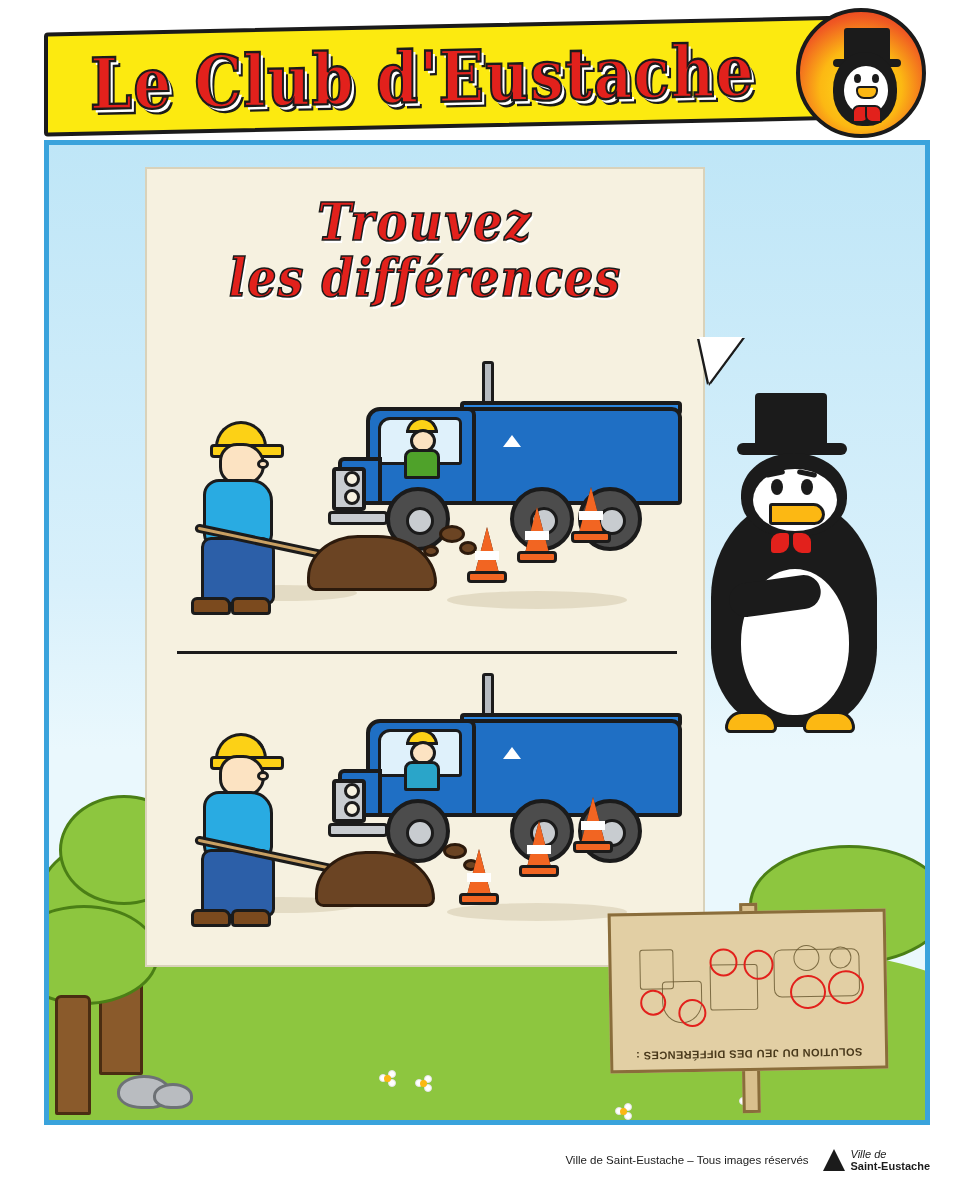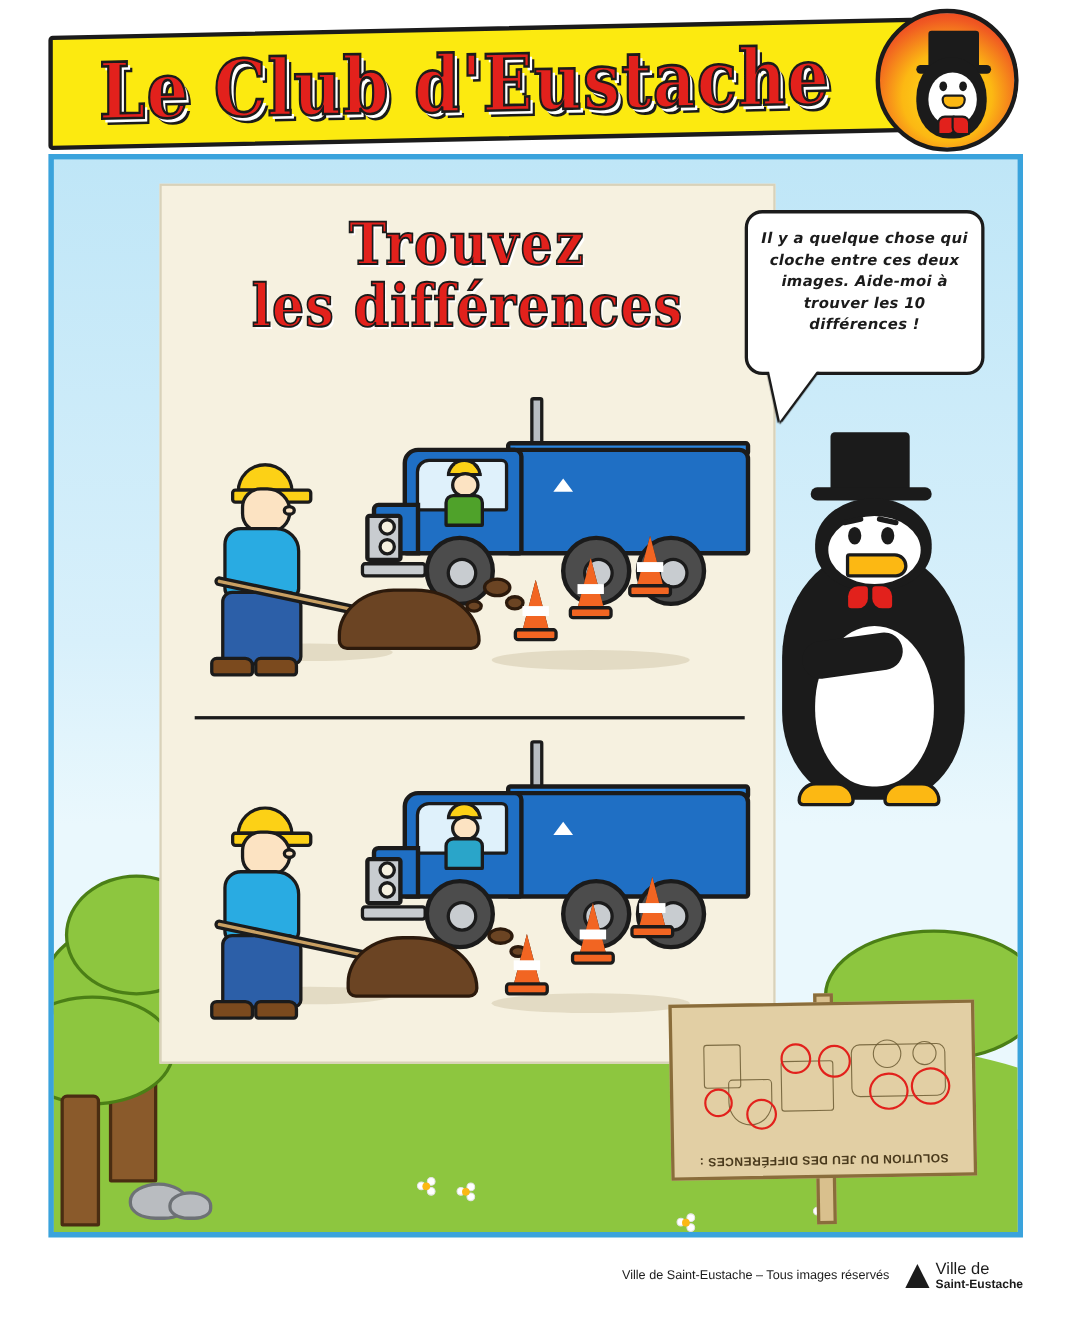--- a/index.html
+++ b/index.html
@@ -130,20 +130,21 @@
     position: absolute; left: 5px; top: 5px; width: 7px; height: 7px;
     background: #fcb813; border-radius: 50%;
   }
 
   
   .card {
     position: absolute;
     left: 96px; top: 22px; width: 560px; height: 800px;
     background: #f6f1e0;
     border: 2px solid #d9d2ba;
+    font-style: italic;
   }
   .card-title {
     position: absolute; left: 0; top: 30px; width: 100%;
     text-align: center;
     font-family: "DejaVu Serif", serif;
     font-weight: bold;
     color: #e2211c;
     -webkit-text-stroke: 1.5px #1b1b1b;
     text-shadow: 2px 2px 0 #ffffff;
     line-height: 1.0;
@@ -419,21 +420,21 @@
     display: flex; align-items: center; justify-content: flex-end; gap: 14px;
   }
   .footer-text { font-size: 11.5px; color: #1b1b1b; }
   .footer-logo { display:flex; align-items:center; gap: 6px; }
   .footer-bird {
     width: 0; height: 0;
     border-left: 11px solid transparent; border-right: 11px solid transparent;
     border-bottom: 22px solid #1b1b1b;
   }
   .footer-logo-text { line-height: 1.1; }
-  .footer-logo-text .l1 { font-size: 15px; color:#1b1b1b; }
+  .footer-logo-text .l1 { font-size: 11px; color:#1b1b1b;font-style:italic; }
   .footer-logo-text .l2 { font-size: 11px; font-weight: bold; color:#1b1b1b; }
 </style>
 </head>
 <body>
 
 <div class="page">
 
   <div class="header">
     <div class="header-band"></div>
     <div class="header-title">Le Club d'Eustache</div>
@@ -629,23 +630,20 @@
             <div class="base"></div>
         </div>
         <div class="cone" style="left:426px; top:136px;">
           <div class="body"></div>
             <div class="stripe"></div>
             <div class="base"></div>
         </div>
       </div>
     </div>
 
-    <div class="bubble">
-      <div class="bubble-text">Il y a quelque chose qui cloche entre ces deux images. Aide-moi à trouver les 10 différences !</div>
-    </div>
     <div class="bubble-tail"></div>
 
     <div class="mascot">
       <div class="m-hat-top"></div>
       <div class="m-hat-brim"></div>
       <div class="m-body"></div>
       <div class="m-head"></div>
       <div class="m-face"></div>
       <div class="m-brow l"></div>
       <div class="m-brow r"></div>

